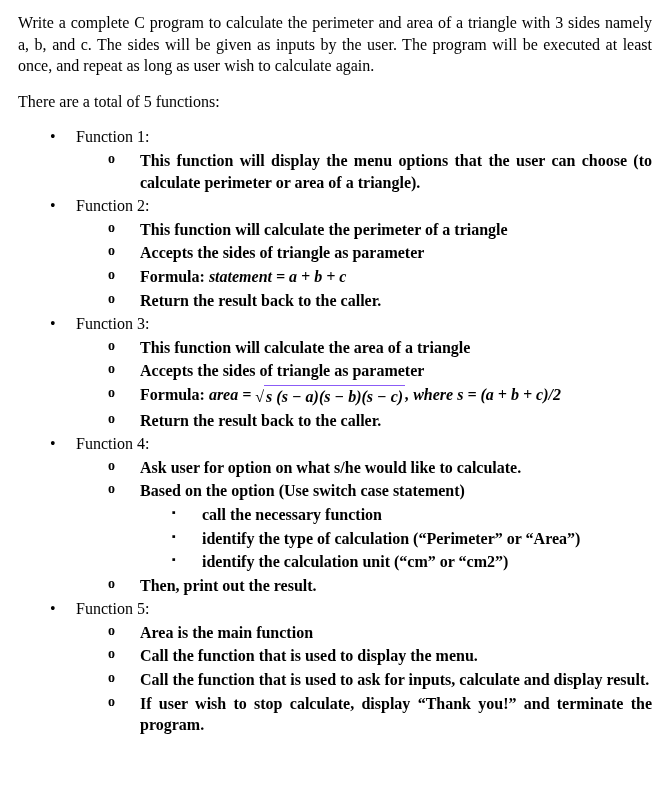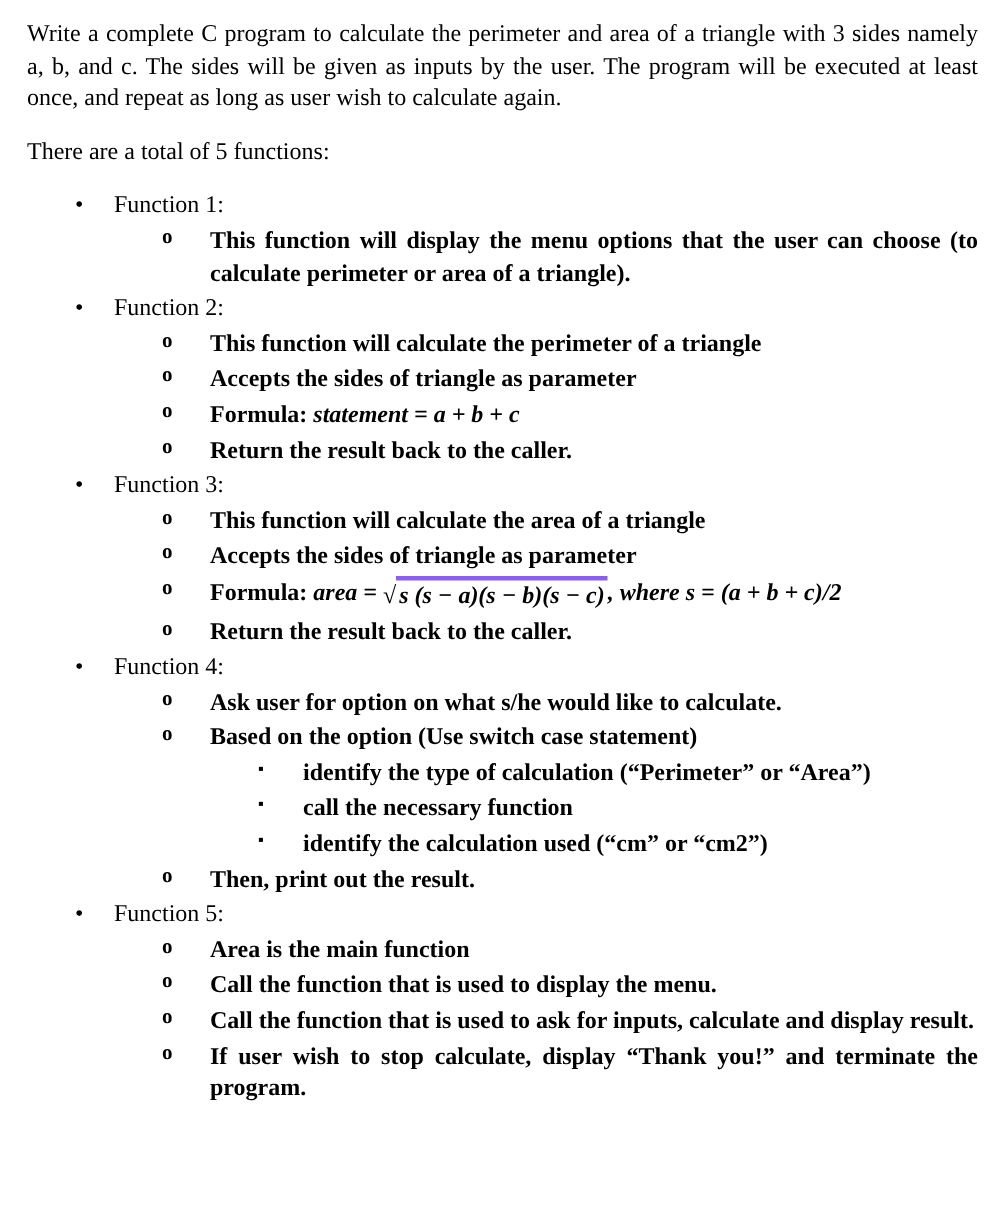--- a/index.html
+++ b/index.html
@@ -76,21 +76,21 @@
   }
   .math { font-style: italic; font-family: "Times New Roman", serif; }
   .sqrt-wrap {
     display: inline-block;
     vertical-align: middle;
   }
   .sqrt-sym {
     font-style: normal;
   }
   .radicand {
-    border-top: 3px solid #8b5cf6;
+    border-top: 1px solid #8b5cf6;
     padding: 0 2px;
     display: inline-block;
   }
 </style>
 </head>
 <body>
 
 <div class="intro">Write a complete C program to calculate the perimeter and area of a triangle with 3 sides namely a, b, and c. The sides will be given as inputs by the user. The program will be executed at least once, and repeat as long as user wish to calculate again.</div>
 
 <div class="total">There are a total of 5 functions:</div>
@@ -128,23 +128,23 @@
     </ul>
   </li>
 
   <li>
     <span>Function 4:</span>
     <ul class="circles">
       <li>Ask user for option on what s/he would like to calculate.</li>
       <li>
         <span>Based on the option (Use switch case statement)</span>
         <ul class="squares">
+          <li>call the necessary function</li>
           <li>identify the type of calculation (“Perimeter” or “Area”)</li>
-          <li>call the necessary function</li>
-          <li>identify the calculation used (“cm” or “cm2”)</li>
+          <li>identify the calculation unit (“cm” or “cm2”)</li>
         </ul>
       </li>
       <li>Then, print out the result.</li>
     </ul>
   </li>
 
   <li>
     <span>Function 5:</span>
     <ul class="circles">
       <li>Area is the main function</li>

